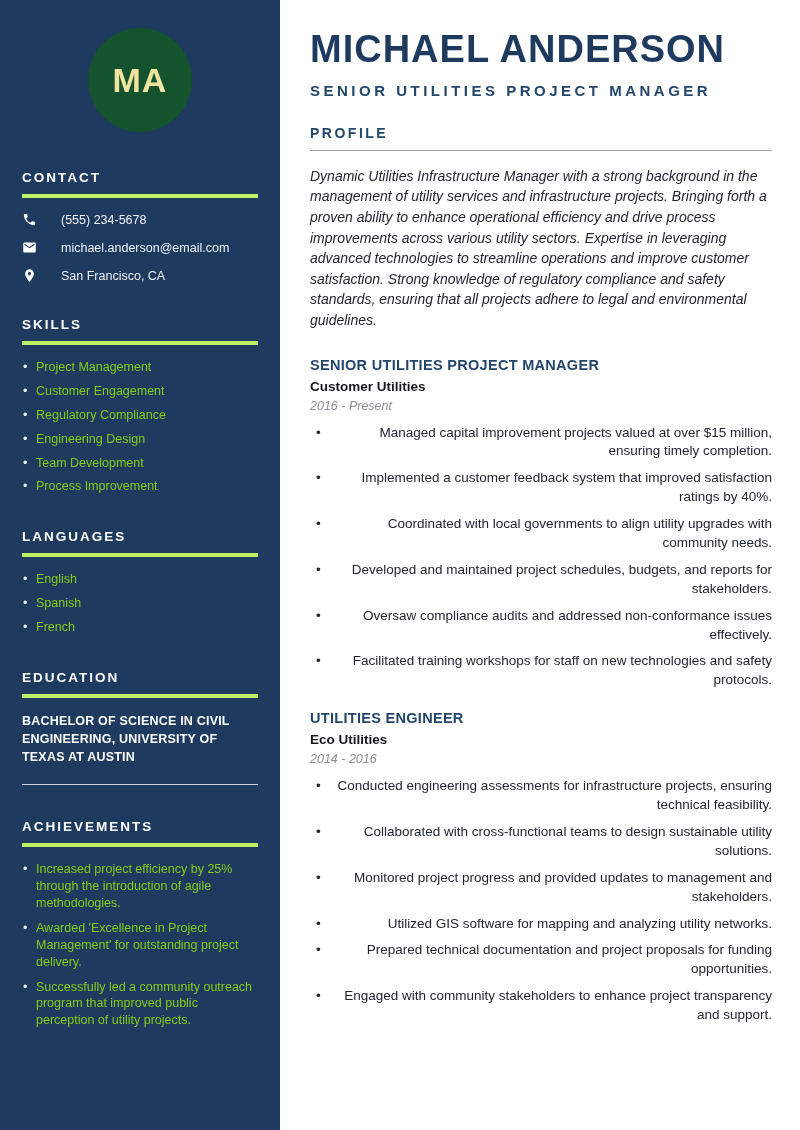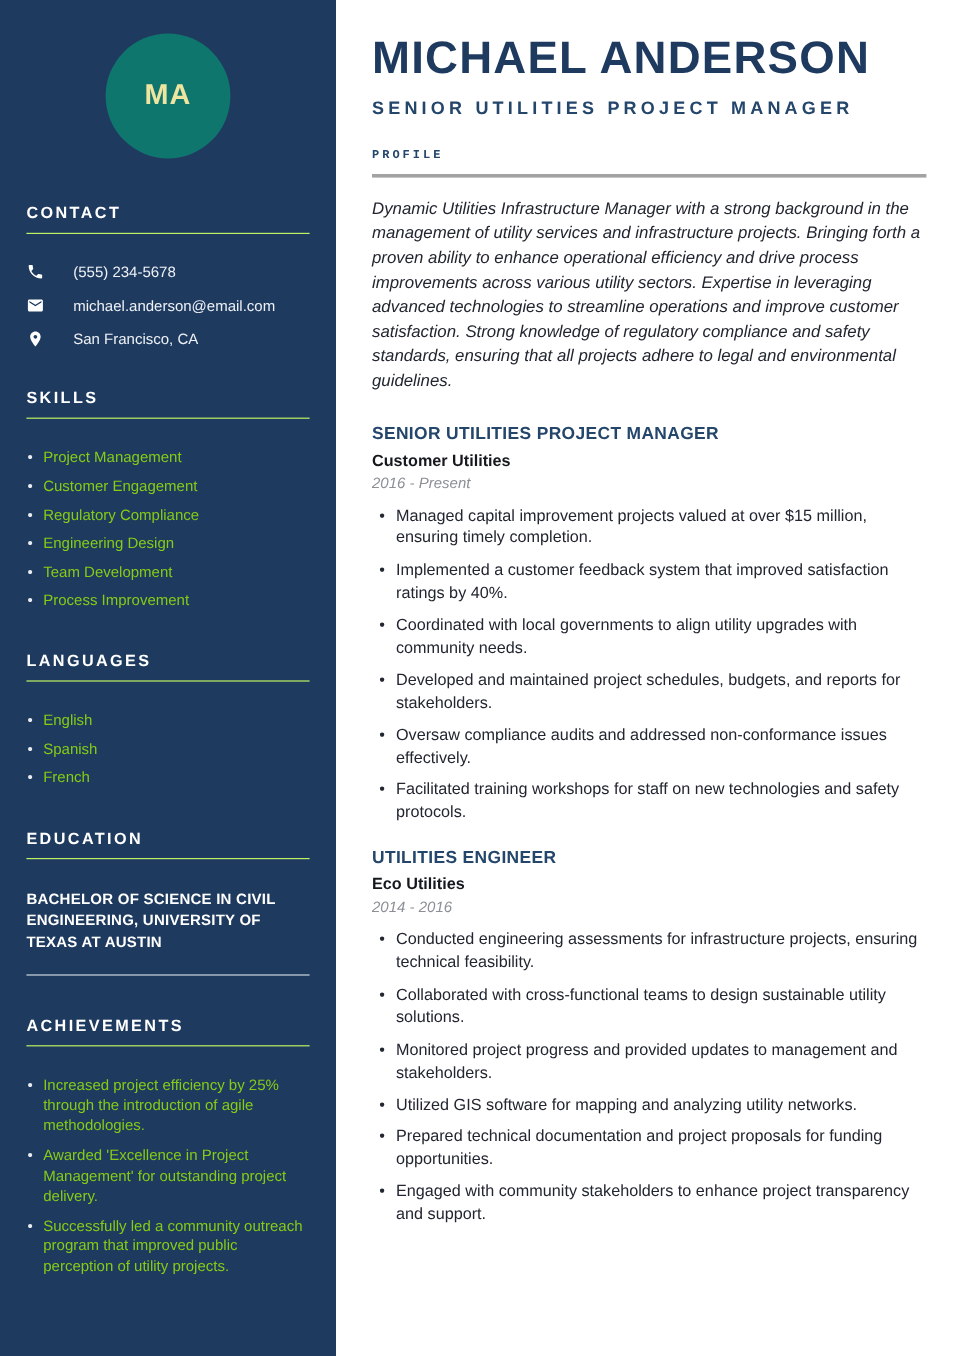--- a/index.html
+++ b/index.html
@@ -14,30 +14,30 @@
   
   .sidebar {
     width: 280px; flex-shrink: 0;
     background: #1e3a5f;
     color: #e9edf3;
     padding: 28px 22px 30px 22px;
   }
   .avatar-wrap { display: flex; justify-content: center; margin-bottom: 38px; }
   .avatar {
     width: 104px; height: 104px; border-radius: 50%;
-    background: #0f766e;
+    background: #14532d;
     display: flex; align-items: center; justify-content: center;
-    font-size: 24px; font-weight: bold; color: #f0e5a0; letter-spacing: 1px;
+    font-size: 34px; font-weight: bold; color: #f0e5a0; letter-spacing: 1px;
   }
   .side-section { margin-bottom: 34px; }
   .side-heading {
     font-size: 13.5px; font-weight: bold; color: #ffffff;
     letter-spacing: 2px;
-    padding-bottom: 9px; margin-bottom: 24px;
-    border-bottom: 1px solid #bef264;
+    padding-bottom: 9px; margin-bottom: 14px;
+    border-bottom: 4px solid #bef264;
   }
   .contact-item {
     display: flex; align-items: center; gap: 24px;
     font-size: 12.5px; color: #eef1f6; margin-bottom: 13px;
   }
   .contact-icon { width: 15px; height: 15px; flex-shrink: 0; }
   .contact-icon svg { width: 15px; height: 15px; fill: #ffffff; display: block; }
   .side-list { list-style: none; }
   .side-list li {
     position: relative; padding-left: 14px;
@@ -57,32 +57,31 @@
   .name {
     font-size: 38px; font-weight: bold; color: #1e3a5f;
     letter-spacing: 1px; line-height: 1.05;
   }
   .headline {
     font-size: 15px; font-weight: 600; color: #24466b;
     letter-spacing: 3.5px; margin-top: 12px;
   }
   .section { margin-top: 26px; }
   .section-heading {
-    font-size: 10px; font-weight: bold; color: #24466b;
+    font-size: 14px; font-weight: bold; color: #24466b;
     letter-spacing: 2.5px;
     padding-bottom: 9px; margin-bottom: 15px;
-    border-bottom: 3px solid #a3a3a3;
-    font-family: Liberation Mono, monospace;
+    border-bottom: 1px solid #a3a3a3;
   }
   .profile-text { font-size: 14px; line-height: 1.47; color: #222630; font-style: italic; }
   .job { margin-bottom: 20px; }
   .job-title { font-size: 14.5px; font-weight: bold; color: #24466b; letter-spacing: 0.3px; }
   .company { font-size: 13.5px; font-weight: bold; color: #15181d; margin-top: 6px; }
   .dates { font-size: 12.5px; font-style: italic; color: #8b8f96; margin-top: 5px; }
-  .bullets { list-style: none; margin-top: 11px; padding-left: 5px; }
+  .bullets { list-style: none; margin-top: 11px; padding-left: 5px; text-align: right; }
   .bullets li {
     position: relative; padding-left: 15px;
     font-size: 13.5px; line-height: 1.4; color: #222630;
     margin-bottom: 8px;
   }
   .bullets li::before { content: "\2022"; position: absolute; left: 1px; color: #222630; }
 </style>
 </head>
 <body>
 

